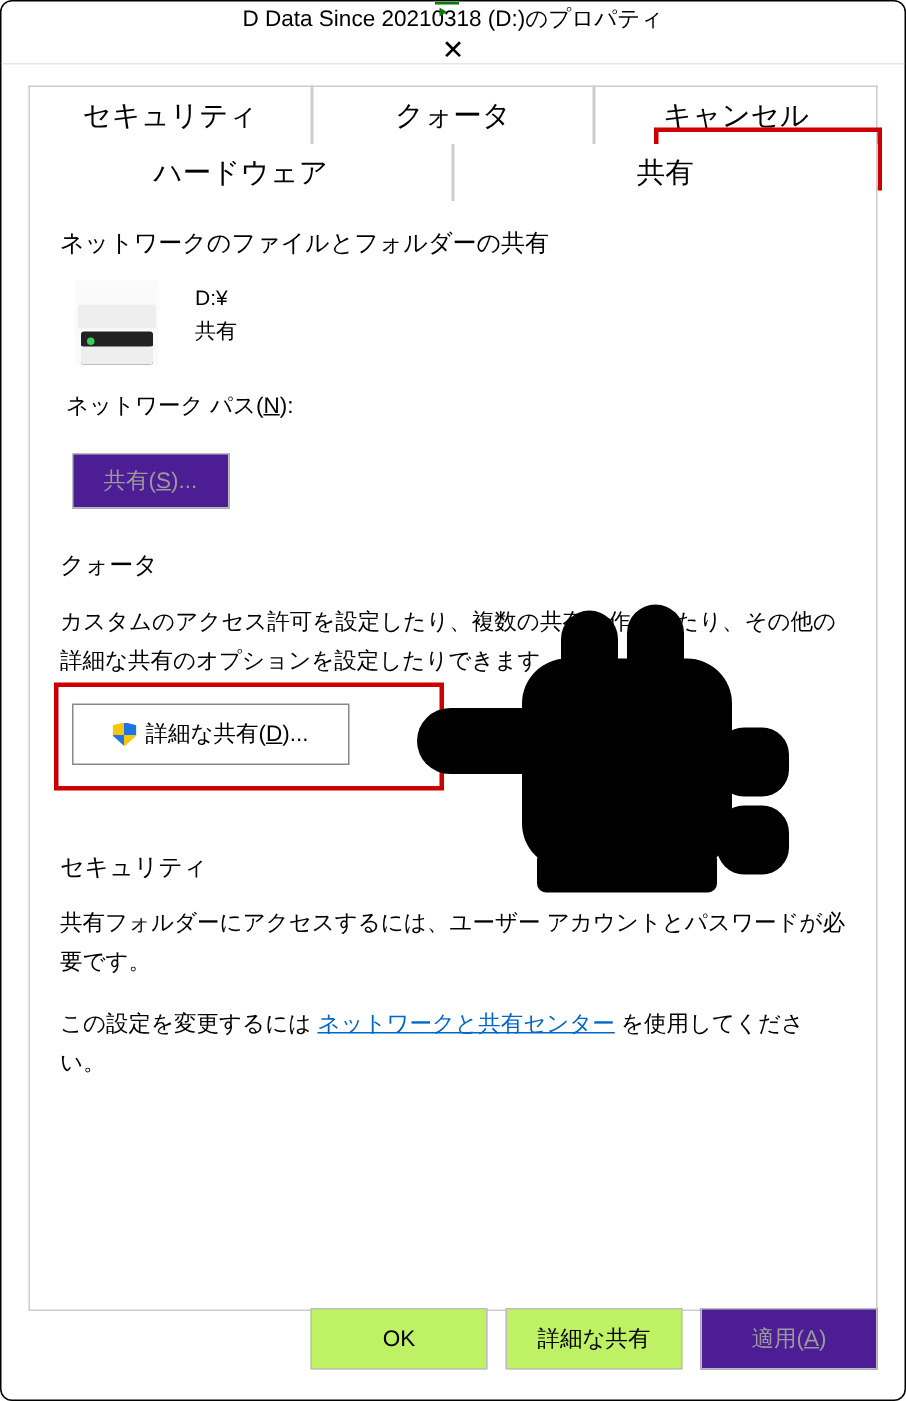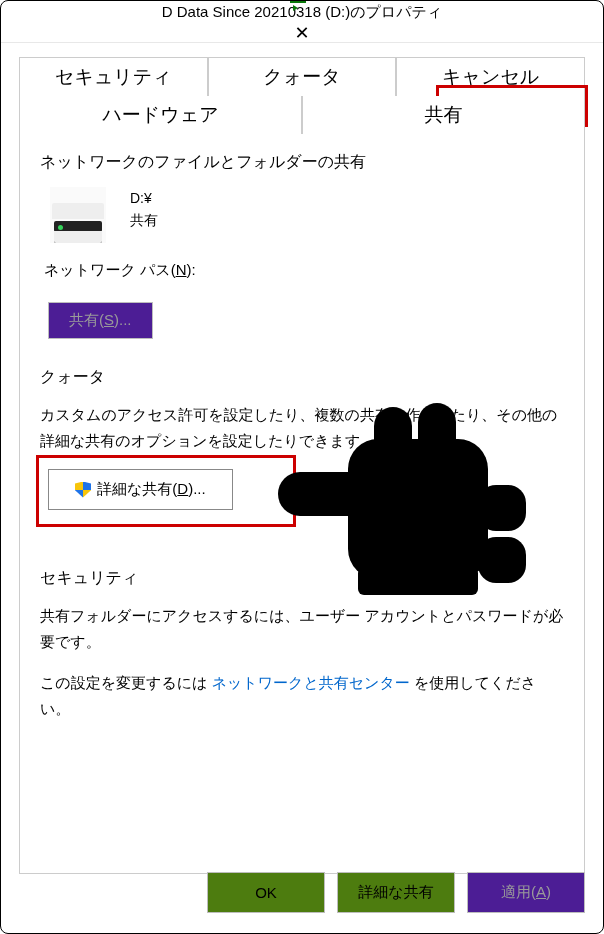--- a/index.html
+++ b/index.html
@@ -128,21 +128,21 @@
   .drive-info { line-height: 1.6; }
   .netpath {
     margin-left: 4px;
     margin-bottom: 22px;
     font-size: 15px;
   }
   .netpath .u { text-decoration: underline; }
   button.win {
     font-family: inherit;
     font-size: 15px;
-    background: #4d7c0f;
+    background: #bef264;
     border: 1px solid #bdbdbd;
     padding: 8px 20px;
     cursor: pointer;
   }
   button.win:disabled {
     color: #9a9a9a;
     background: #4c1d95;
   }
   .share-btn-wrap { margin-left: 8px; margin-bottom: 10px;}
   .desc {
@@ -164,21 +164,21 @@
     font-size:15px;
     cursor:pointer;
   }
   .shield {
     width: 16px; height: 16px;
     display:inline-block;
     background: conic-gradient(#1e73e8 0 25%, #f7c50a 25% 50%, #1e73e8 50% 75%, #f7c50a 75% 100%);
     clip-path: polygon(50% 0%, 100% 12%, 100% 55%, 50% 100%, 0% 55%, 0% 12%);
   }
   .ud { text-decoration: underline; }
-  .link { color: #0066cc; cursor:pointer;}
+  .link { color: #0066cc; text-decoration: underline; cursor:pointer;}
   .footer {
     position:absolute;
     left:0; right:0; bottom:0;
     padding: 14px 18px 20px 18px;
     display:flex;
     justify-content:flex-end;
     gap: 12px;
   }
   .footer button.win { min-width: 118px; padding: 10px 4px;}
   

